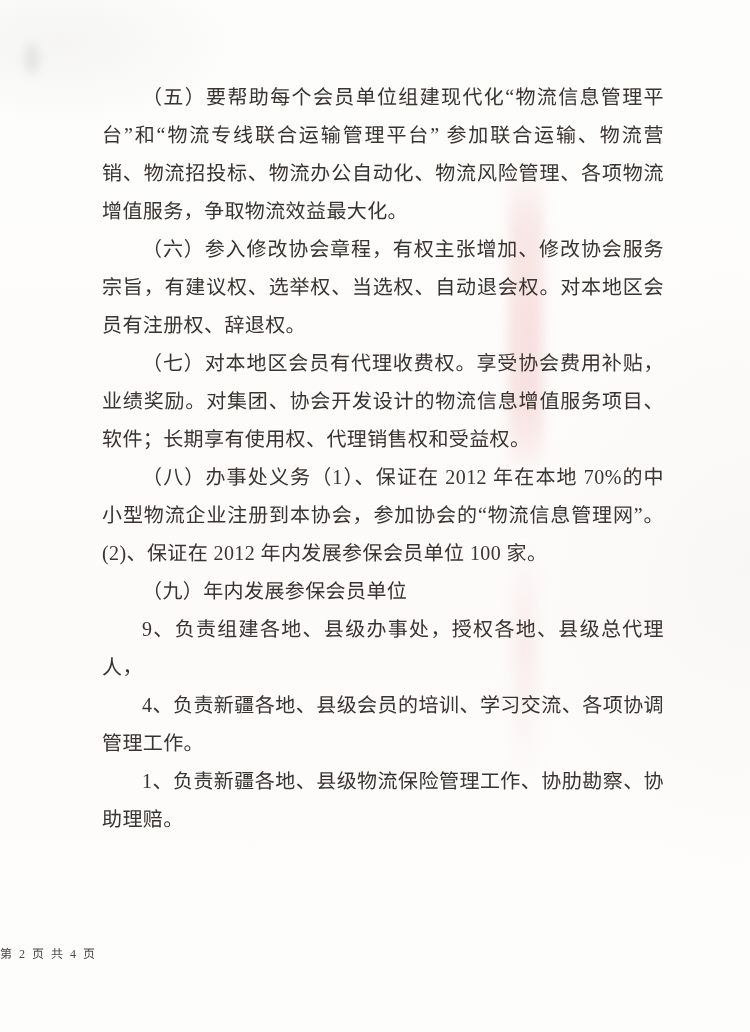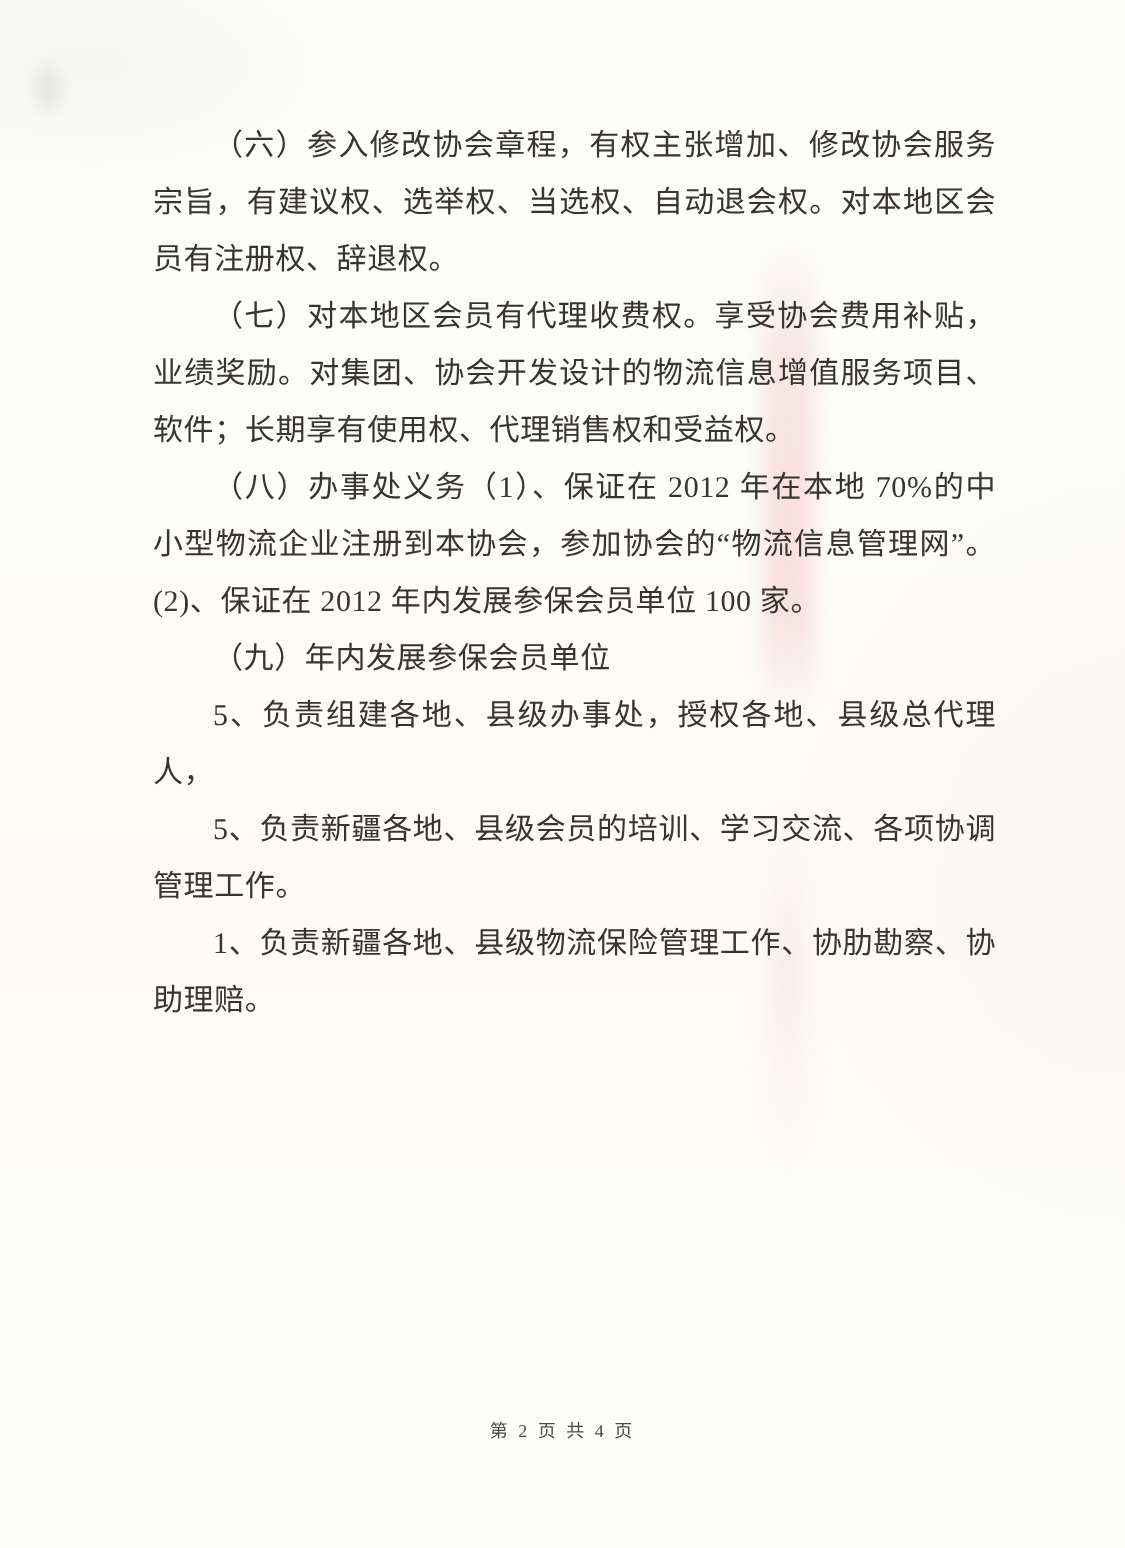--- a/index.html
+++ b/index.html
@@ -74,40 +74,40 @@
   .content p {
     margin: 0;
     padding: 0;
     text-indent: 2em;
   }
   .footer {
     position: absolute;
     left: 0;
     top: 944px;
     width: 100%;
-    text-align: center;
     font-size: 12px;
     color: #4c4a47;
     letter-spacing: 2px;
   }
 </style>
 </head>
 <body>
 
 <div class="page">
 
   <div class="scan-artifact streak-1"></div>
   <div class="scan-artifact streak-2"></div>
   <div class="scan-artifact smudge-1"></div>
 
   <main class="content">
+    <p>（五）要帮助每个会员单位组建现代化“物流信息管理平台”和“物流专线联合运输管理平台” 参加联合运输、物流营销、物流招投标、物流办公自动化、物流风险管理、各项物流增值服务，争取物流效益最大化。</p>
     <p>（六）参入修改协会章程，有权主张增加、修改协会服务宗旨，有建议权、选举权、当选权、自动退会权。对本地区会员有注册权、辞退权。</p>
     <p>（七）对本地区会员有代理收费权。享受协会费用补贴，业绩奖励。对集团、协会开发设计的物流信息增值服务项目、软件；长期享有使用权、代理销售权和受益权。</p>
     <p>（八）办事处义务（1）、保证在 2012 年在本地 70%的中小型物流企业注册到本协会，参加协会的“物流信息管理网”。(2)、保证在 2012 年内发展参保会员单位 100 家。</p>
     <p>（九）年内发展参保会员单位</p>
-    <p>5、负责组建各地、县级办事处，授权各地、县级总代理人，</p>
-    <p>5、负责新疆各地、县级会员的培训、学习交流、各项协调管理工作。</p>
+    <p>9、负责组建各地、县级办事处，授权各地、县级总代理人，</p>
+    <p>4、负责新疆各地、县级会员的培训、学习交流、各项协调管理工作。</p>
     <p>1、负责新疆各地、县级物流保险管理工作、协肋勘察、协助理赔。</p>
   </main>
 
   <div class="footer">第 2 页 共 4 页</div>
 
 </div>
 
 </body></html>

